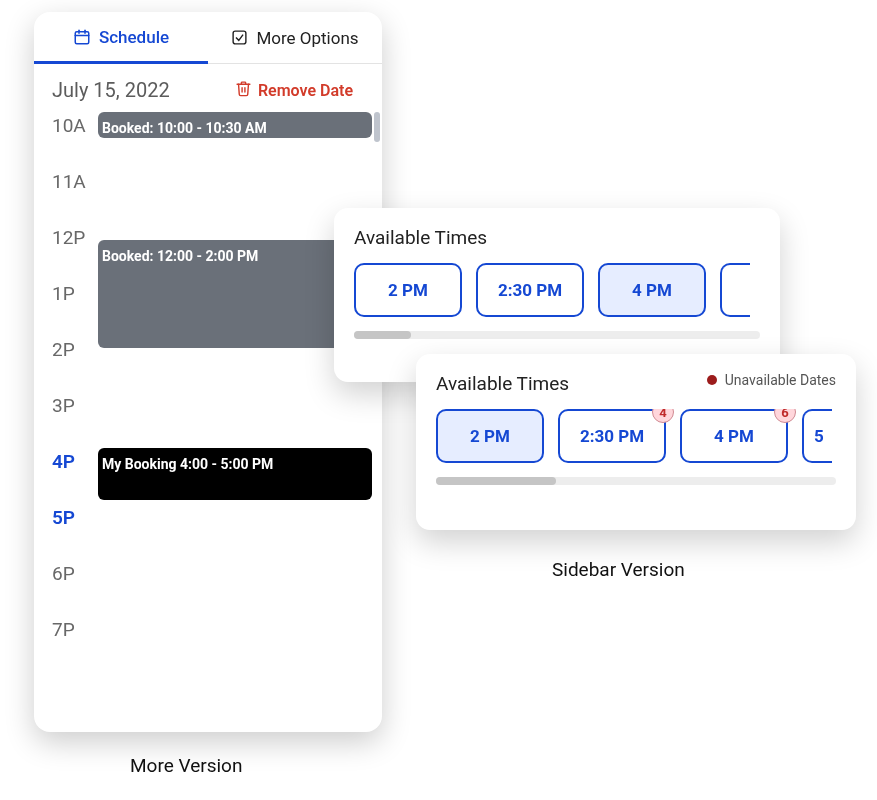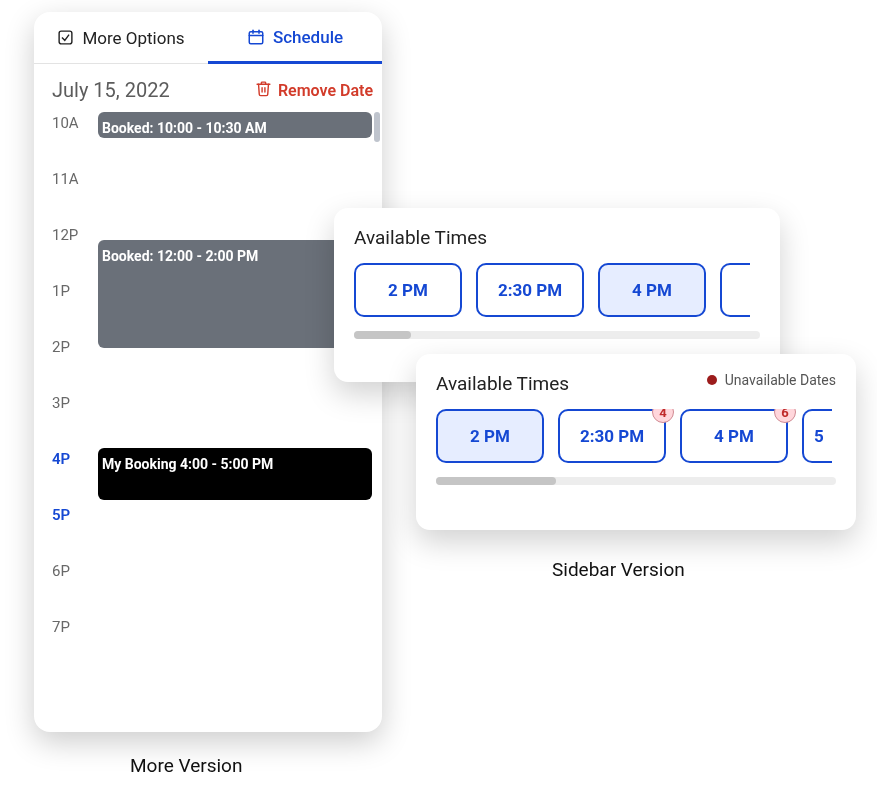--- a/index.html
+++ b/index.html
@@ -46,21 +46,21 @@
     font-weight: 500;
     border-bottom: 3px solid #1548d3;
     margin-bottom: -1px;
   }
   .tab .icon { display: inline-flex; }
 
   .date-row {
     display: flex;
     align-items: center;
     justify-content: space-between;
-    padding: 14px 9px 10px 18px;
+    padding: 14px 29px 10px 18px;
   }
   .date-title {
     font-size: 20px;
     color: #5c5c5c;
   }
   .remove-date {
     display: flex;
     align-items: center;
     gap: 6px;
     color: #d23b2a;
@@ -90,21 +90,21 @@
     height: calc(100% - 160px);
   }
   .hour-row {
     position: relative;
     height: 56px;
     display: flex;
     align-items: flex-start;
   }
   .hour-label {
     width: 40px;
-    font-size: 15px;
+    font-size: 19px;
     color: #686868;
     padding-top: 2px;
   }
   .hour-label.highlight { color: #1548d3; font-weight: 600; }
 
   .event {
     position: absolute;
     left: 64px;
     right: 10px;
     border-radius: 6px;
@@ -228,39 +228,39 @@
     color: #111;
   }
   .chip.edge-right-open { min-width: 44px; }
 </style>
 </head>
 <body>
 
 <div class="modal">
 
   <div class="tabs">
-    <div class="tab">
-      <span class="icon">
-        <svg width="17" height="17" viewBox="0 0 24 24" fill="none" stroke="#222" stroke-width="2">
-            <rect x="3" y="3" width="18" height="18" rx="3"></rect>
-            <polyline points="7 12 11 16 17 8"></polyline>
-          </svg>
-      </span>
-      <span>More Options</span>
-    </div>
     <div class="tab active">
       <span class="icon">
         <svg width="18" height="18" viewBox="0 0 24 24" fill="none" stroke="#1548d3" stroke-width="2" stroke-linecap="round" stroke-linejoin="round">
             <rect x="3" y="5" width="18" height="16" rx="2"></rect>
             <line x1="16" y1="3" x2="16" y2="7"></line>
             <line x1="8" y1="3" x2="8" y2="7"></line>
             <line x1="3" y1="10" x2="21" y2="10"></line>
           </svg>
       </span>
       <span>Schedule</span>
+    </div>
+    <div class="tab">
+      <span class="icon">
+        <svg width="17" height="17" viewBox="0 0 24 24" fill="none" stroke="#222" stroke-width="2">
+            <rect x="3" y="3" width="18" height="18" rx="3"></rect>
+            <polyline points="7 12 11 16 17 8"></polyline>
+          </svg>
+      </span>
+      <span>More Options</span>
     </div>
   </div>
 
   <div class="date-row">
     <div class="date-title">July 15, 2022</div>
     <div class="remove-date">
       <span>
         <svg width="17" height="17" viewBox="0 0 24 24" fill="none" stroke="#d23b2a" stroke-width="2" stroke-linecap="round" stroke-linejoin="round">
             <polyline points="3 6 5 6 21 6"></polyline>
             <path d="M19 6l-1 14a2 2 0 0 1-2 2H8a2 2 0 0 1-2-2L5 6"></path>

